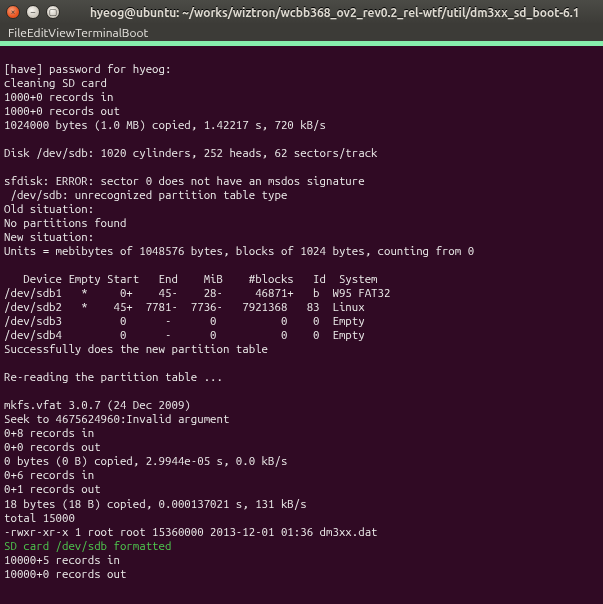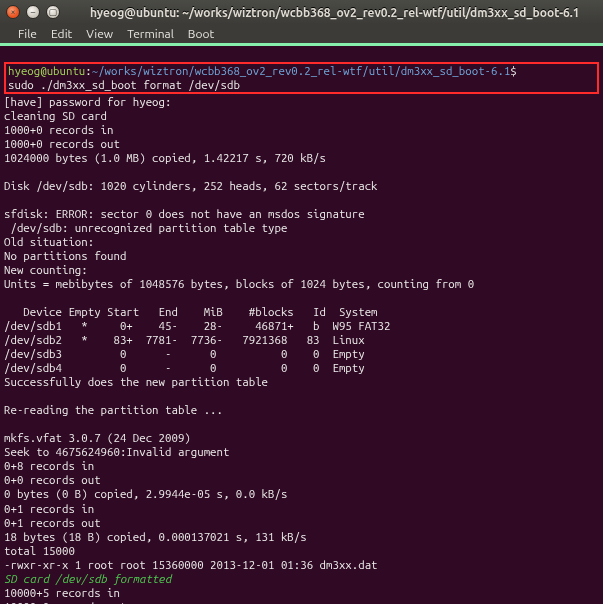--- a/index.html
+++ b/index.html
@@ -27,46 +27,46 @@
     display: flex; align-items: center; justify-content: center;
     font-size: 9px; color: #3b3a36;
     background: radial-gradient(circle at 40% 35%, #f7f5f0 0%, #cfcac0 60%);
     border: 1px solid #2b2a27;
   }
   .wbtn.close { background: radial-gradient(circle at 40% 35%, #f79f79 0%, #e95420 60%); }
   .title-text { font-weight: bold; text-shadow: 0 -1px 0 #000; padding-left: 20px; }
   .menubar {
     height: 22px;
     background: #3c3b37;
-    display: flex; align-items: center; gap: 14px;
-    padding: 0 18px;
+    display: flex; align-items: center; 
+    padding: 0 8px;
     color: #e8e6e1;
     font-family: Ubuntu, sans-serif;
     font-size: 12px;
-    border-bottom: 3px solid #86efac;
+    border-bottom: 5px solid #86efac;
   }
   .menu-item { cursor: default; }
   .term {
     background: #300a24;
     color: #eeeeec;
     width: 100%;
     height: calc(100% - 46px);
     padding: 2px 4px 4px 4px;
     line-height: 1.22;
     white-space: pre;
     overflow: hidden;
   }
   .hl-box {
     border: 2px solid #ff2a2a;
     padding: 0 2px;
     margin: 0 0 1px 0;
   }
   .prompt-user { color: #a2d65a; }
   .prompt-path { color: #6fa8dc; }
-  .green-line { color: #4ec94e; font-style: italic; }
+  .green-line { color: #4ec94e; }
 </style>
 </head>
 <body>
 
 <div class="titlebar">
   <div class="window-controls">
     <div class="wbtn close">×</div>
     <div class="wbtn">–</div>
     <div class="wbtn">▢</div>
   </div>
@@ -75,51 +75,50 @@
 
 <div class="menubar">
   <span class="menu-item">File</span>
   <span class="menu-item">Edit</span>
   <span class="menu-item">View</span>
   <span class="menu-item">Terminal</span>
   <span class="menu-item">Boot</span>
 </div>
 
 <div class="term">
-<div class="hl-box"><span class="prompt-user">hyeog@ubuntu</span><span>:</span><span class="prompt-path">~/works/wiztron/wcbb368_ov2_rev0.2_rel-wtf/util/dm3xx_sd_boot-6.1</span><span>$</span>
-<span>sudo ./dm3xx_sd_boot format /dev/sdb</span></div><span>[have] password for hyeog: </span>
+<span>[have] password for hyeog: </span>
 <span>cleaning SD card</span>
 <span>1000+0 records in</span>
 <span>1000+0 records out</span>
 <span>1024000 bytes (1.0 MB) copied, 1.42217 s, 720 kB/s</span>
 <span></span>
 <span>Disk /dev/sdb: 1020 cylinders, 252 heads, 62 sectors/track</span>
 <span></span>
 <span>sfdisk: ERROR: sector 0 does not have an msdos signature</span>
 <span> /dev/sdb: unrecognized partition table type</span>
 <span>Old situation:</span>
 <span>No partitions found</span>
-<span>New counting:</span>
+<span>New situation:</span>
 <span>Units = mebibytes of 1048576 bytes, blocks of 1024 bytes, counting from 0</span>
 <span></span>
 <span>   Device Empty Start   End    MiB    #blocks   Id  System</span>
 <span>/dev/sdb1   *     0+    45-    28-     46871+   b  W95 FAT32</span>
-<span>/dev/sdb2   *    83+  7781-  7736-   7921368   83  Linux</span>
+<span>/dev/sdb2   *    45+  7781-  7736-   7921368   83  Linux</span>
 <span>/dev/sdb3         0      -      0          0    0  Empty</span>
 <span>/dev/sdb4         0      -      0          0    0  Empty</span>
 <span>Successfully does the new partition table</span>
 <span></span>
 <span>Re-reading the partition table ...</span>
 <span></span>
 <span>mkfs.vfat 3.0.7 (24 Dec 2009)</span>
 <span>Seek to 4675624960:Invalid argument</span>
 <span>0+8 records in</span>
 <span>0+0 records out</span>
 <span>0 bytes (0 B) copied, 2.9944e-05 s, 0.0 kB/s</span>
-<span>0+1 records in</span>
+<span>0+6 records in</span>
 <span>0+1 records out</span>
 <span>18 bytes (18 B) copied, 0.000137021 s, 131 kB/s</span>
 <span>total 15000</span>
 <span>-rwxr-xr-x 1 root root 15360000 2013-12-01 01:36 dm3xx.dat</span>
 <span class="green-line">SD card /dev/sdb formatted</span>
 <span>10000+5 records in</span>
 <span>10000+0 records out</span>
 
 
 

